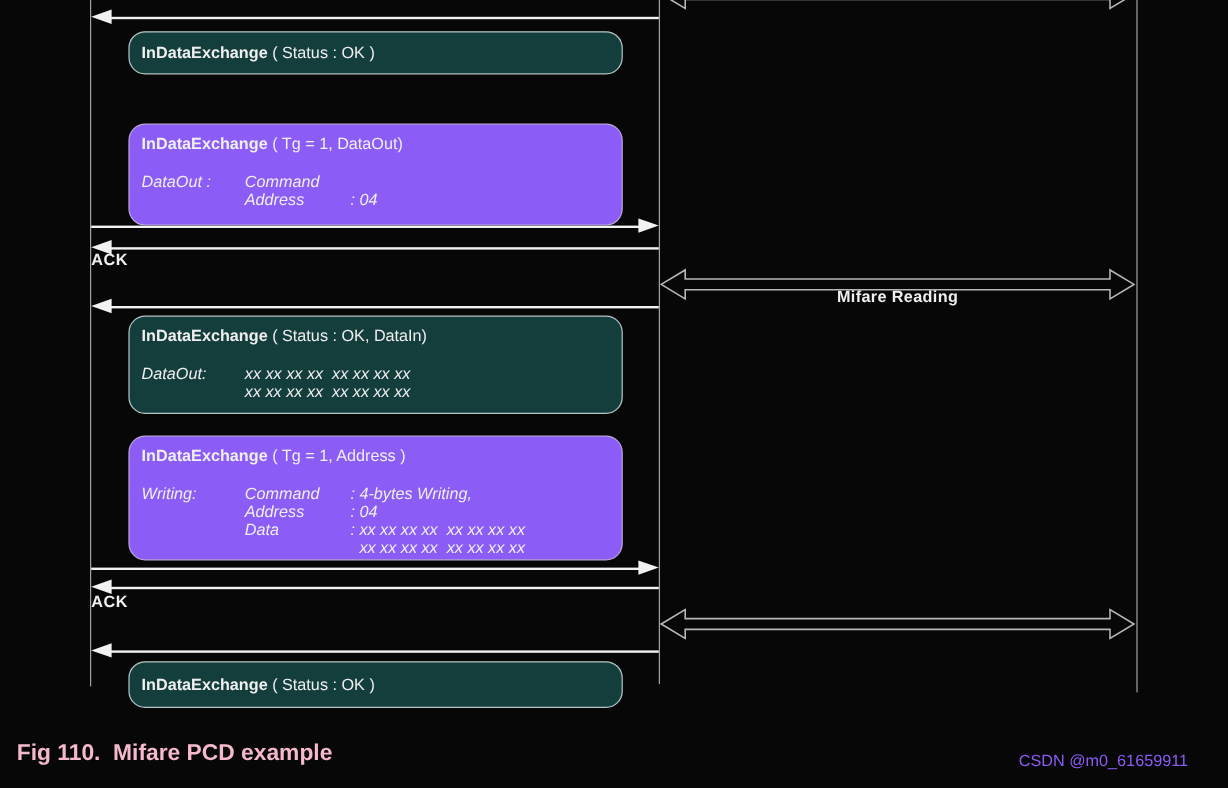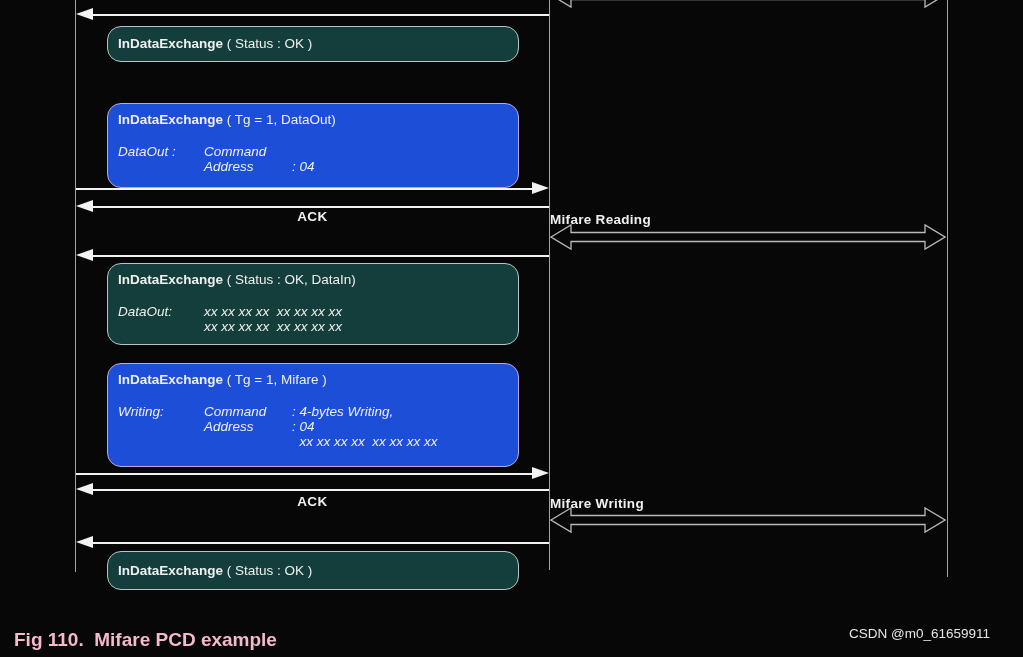--- a/index.html
+++ b/index.html
@@ -21,37 +21,37 @@
   .sarrow.dir-right .shaft{left:0;right:14px;}
   .sarrow .head{position:absolute;width:0;height:0;top:-7px;}
   .sarrow.dir-left .head{left:0;border-top:6px solid transparent;border-bottom:6px solid transparent;border-right:17px solid #f2f2f2;}
   .sarrow.dir-right .head{right:0;border-top:6px solid transparent;border-bottom:6px solid transparent;border-left:17px solid #f2f2f2;}
   
   .msgbox{
     position:absolute;left:107px;width:412px;box-sizing:border-box;
     border-radius:14px;padding:8px 10px;font-size:13.5px;line-height:16px;
   }
   .msgbox.teal{background:#143e3c;border:1.5px solid #b6c6c6;}
-  .msgbox.purple{background:#1d4ed8;border:1.5px solid #bfa6dd;}
+  .msgbox.purple{background:#8b5cf6;border:1.5px solid #bfa6dd;}
   .msgbox .title{white-space:pre;}
   .msgbox .tb{font-weight:700;}
   .msgbox.vcenter{display:flex;align-items:center;}
   .rows{margin-top:16px;}
   .row{display:grid;grid-template-columns:86px 88px 1fr;line-height:15px;font-style:italic;}
   .row.two{grid-template-columns:86px 1fr;}
   .row span{white-space:pre;}
   
-  .lane-label{position:absolute;left:76px;width:473px;text-align:center;font-weight:700;font-size:13.5px;letter-spacing:.5px;}
-  .mifare-label{position:absolute;left:550px;width:396px;font-weight:700;font-size:13.5px;letter-spacing:.3px;}
+  .lane-label{position:absolute;left:76px;width:473px;text-align:left;font-weight:700;font-size:13.5px;letter-spacing:.5px;}
+  .mifare-label{position:absolute;left:550px;width:396px;text-align:center;font-weight:700;font-size:13.5px;letter-spacing:.3px;margin-top:28px;}
   
   .harrow{position:absolute;left:550px;width:396px;height:28px;}
   .harrow svg{display:block;}
   
-  .caption{position:absolute;left:14px;top:617px;font-size:19px;font-weight:700;white-space:pre;margin-top:12px;}
-  .watermark{position:absolute;right:33px;top:626px;font-size:13.5px;color:#e5e5e5;}
+  .caption{position:absolute;left:14px;top:617px;font-size:19px;font-weight:700;white-space:pre;}
+  .watermark{position:absolute;right:33px;top:626px;font-size:13.5px;color:#8b5cf6;}
 </style>
 </head>
 <body>
 
 <div class="canvas">
 
   <div class="lifeline ll-left"></div>
   <div class="lifeline ll-mid"></div>
   <div class="lifeline ll-right"></div>
 
@@ -120,52 +120,56 @@
           <span>xx xx xx xx  xx xx xx xx</span>
         </div>
       <div class="row two">
           <span></span>
           <span>xx xx xx xx  xx xx xx xx</span>
         </div>
     </div>
   </div>
 
   <div class="msgbox purple" style="top:363px;height:104px;">
-    <div class="title"><span class="tb">InDataExchange</span><span class="tr"> ( Tg = 1, Mifare )</span></div>
+    <div class="title"><span class="tb">InDataExchange</span><span class="tr"> ( Tg = 1, Address )</span></div>
     <div class="rows">
       <div class="row">
           <span>Writing:</span>
           <span>Command</span>
           <span>: 4-bytes Writing,</span>
         </div>
       <div class="row">
           <span></span>
           <span>Address</span>
           <span>: 04</span>
+        </div>
+      <div class="row">
+          <span></span>
+          <span>Data</span>
+          <span>: xx xx xx xx  xx xx xx xx</span>
         </div>
       <div class="row">
           <span></span>
           <span></span>
           <span>  xx xx xx xx  xx xx xx xx</span>
         </div>
     </div>
   </div>
 
   <div class="msgbox teal vcenter" style="top:551px;height:39px;">
     <div class="title"><span class="tb">InDataExchange</span><span class="tr"> ( Status : OK )</span></div>
   </div>
 
   <div class="mifare-label" style="top:212px;">Mifare Reading</div>
   <div class="harrow" style="top:223px;">
     <svg width="396" height="28" viewBox="0 0 396 28">
       <path d="M1 14 L21 2 L21 9.5 L375 9.5 L375 2 L395 14 L375 26 L375 18.5 L21 18.5 L21 26 Z" fill="none" stroke="#b8b8b8" stroke-width="1.3"></path>
     </svg>
   </div>
 
-  <div class="mifare-label" style="top:496px;">Mifare Writing</div>
   <div class="harrow" style="top:506px;">
     <svg width="396" height="28" viewBox="0 0 396 28">
       <path d="M1 14 L21 2 L21 9.5 L375 9.5 L375 2 L395 14 L375 26 L375 18.5 L21 18.5 L21 26 Z" fill="none" stroke="#b8b8b8" stroke-width="1.3"></path>
     </svg>
   </div>
 
   <div class="caption" style="color:#f5b8cc;">Fig 110.  Mifare PCD example</div>
   <div class="watermark">CSDN @m0_61659911</div>
 
 </div>

